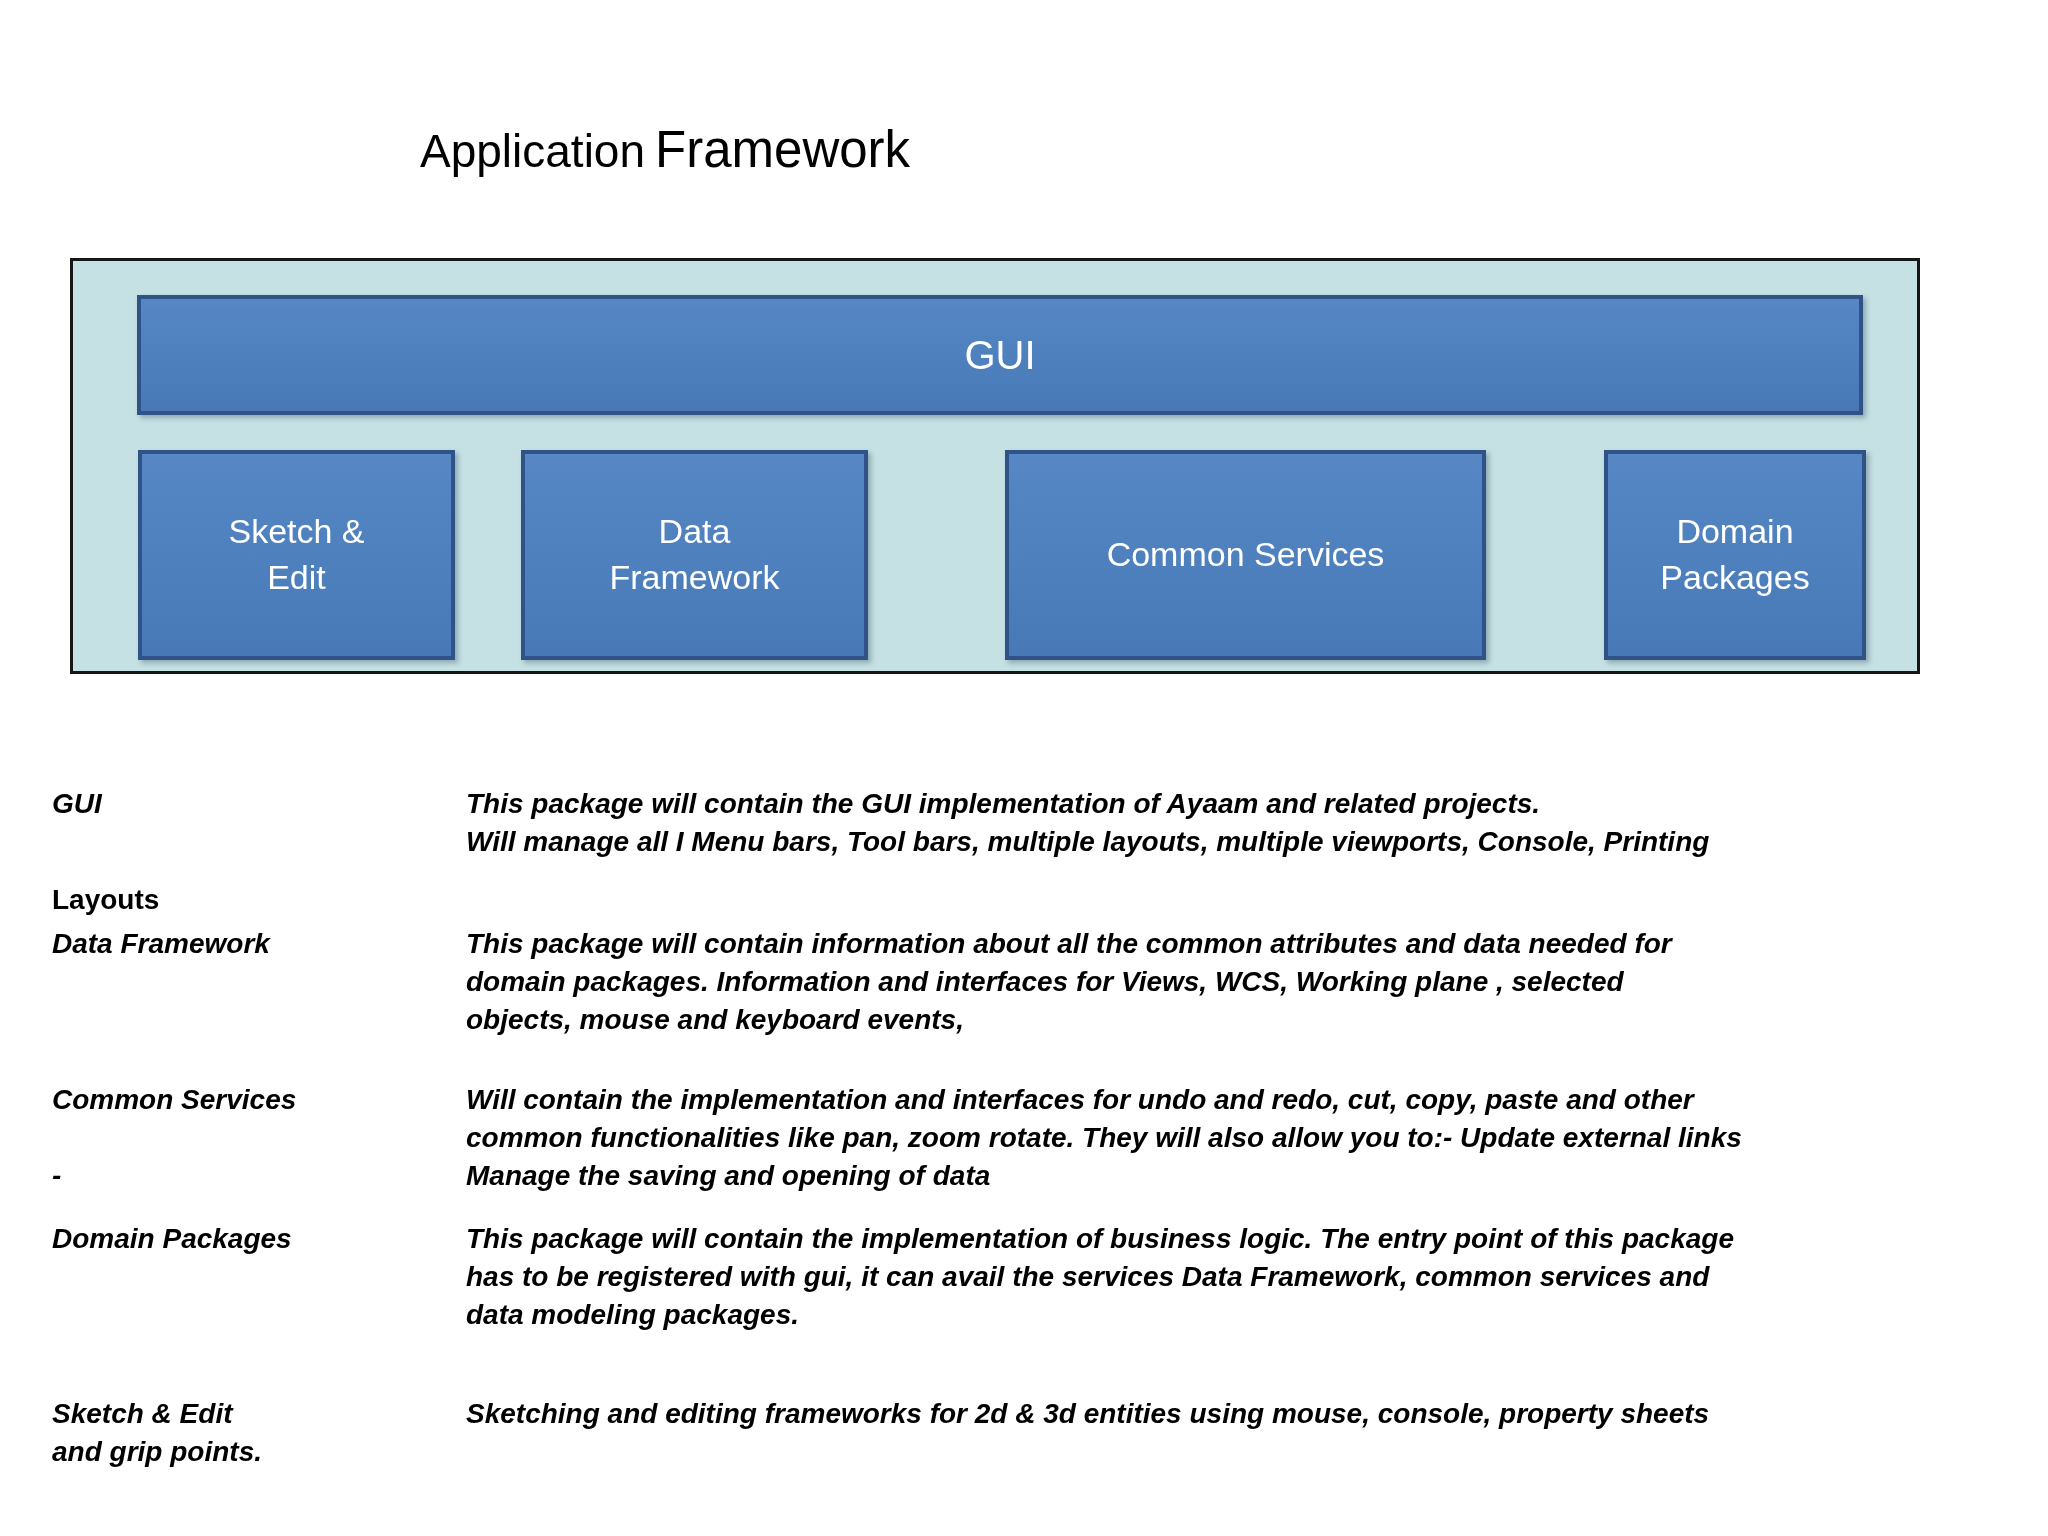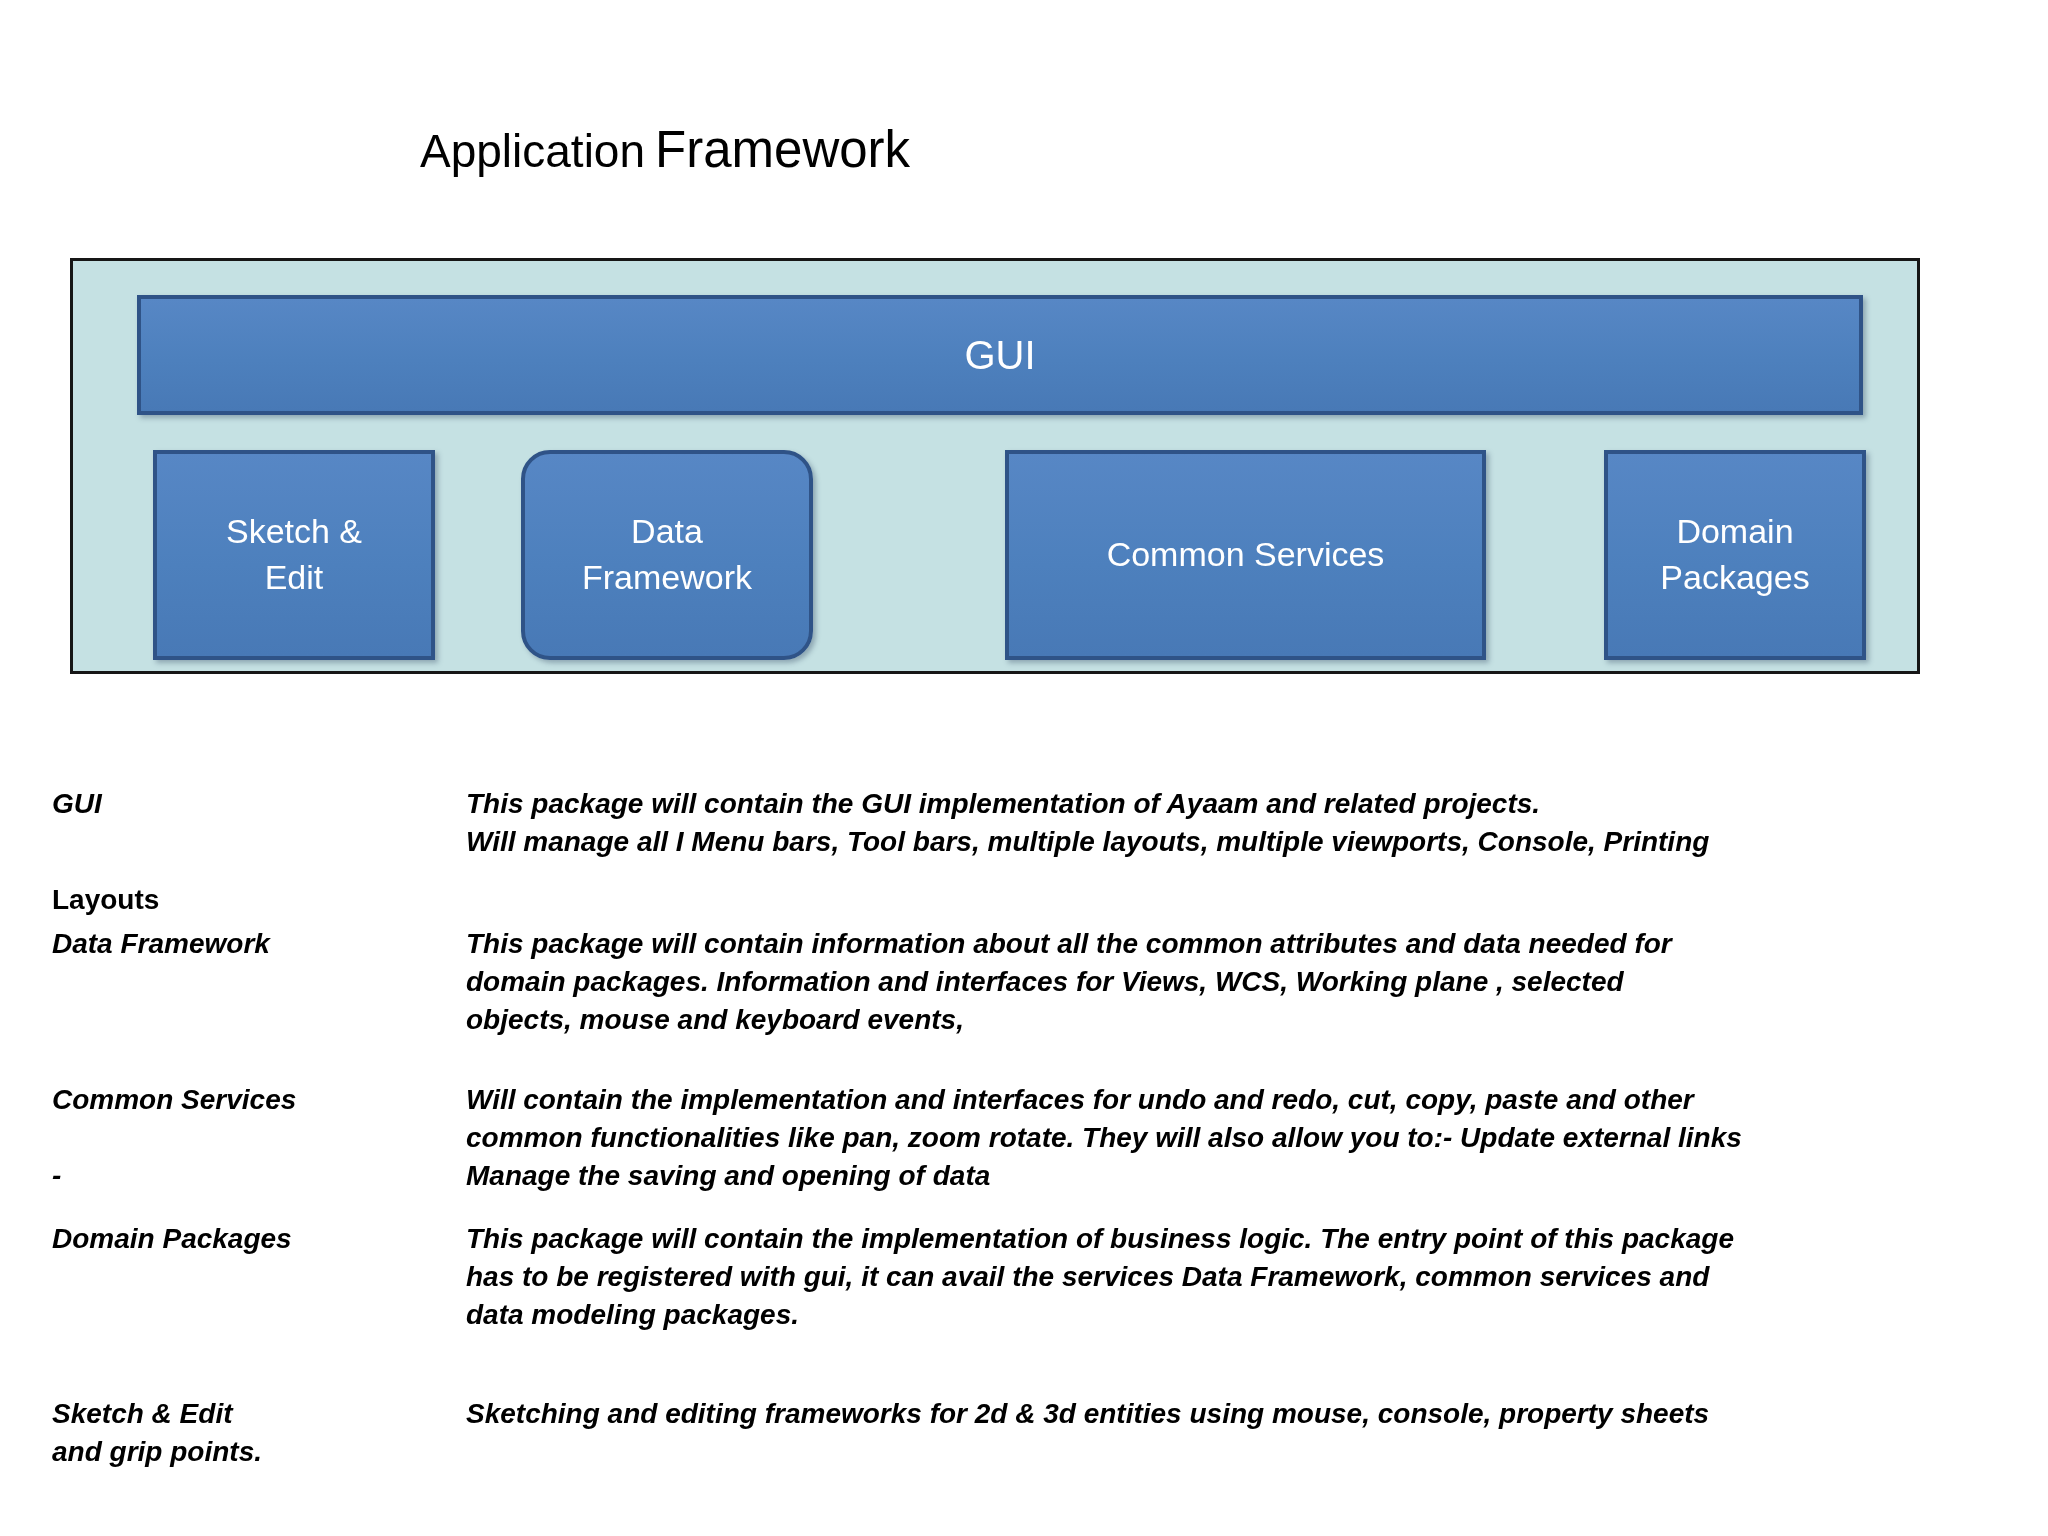--- a/index.html
+++ b/index.html
@@ -53,22 +53,22 @@
     line-height: 1.35;
   }
   .gui-bar {
     left: 64px;
     top: 34px;
     width: 1726px;
     height: 120px;
     font-size: 40px;
   }
   .pkg { top: 189px; height: 210px; font-size: 34px; }
-  .b1 { left: 80px;   width: 282px; }
-  .b2 { left: 448px;  width: 292px; border-radius: 29px; }
+  .b1 { left: 65px;   width: 317px; }
+  .b2 { left: 448px;  width: 347px; }
   .b3 { left: 932px;  width: 481px; }
   .b4 { left: 1531px; width: 262px; text-align: center; }
 
   
   .glossary {
     position: absolute;
     left: 52px;
     top: 785px;
     width: 1900px;
     color: #000000;

